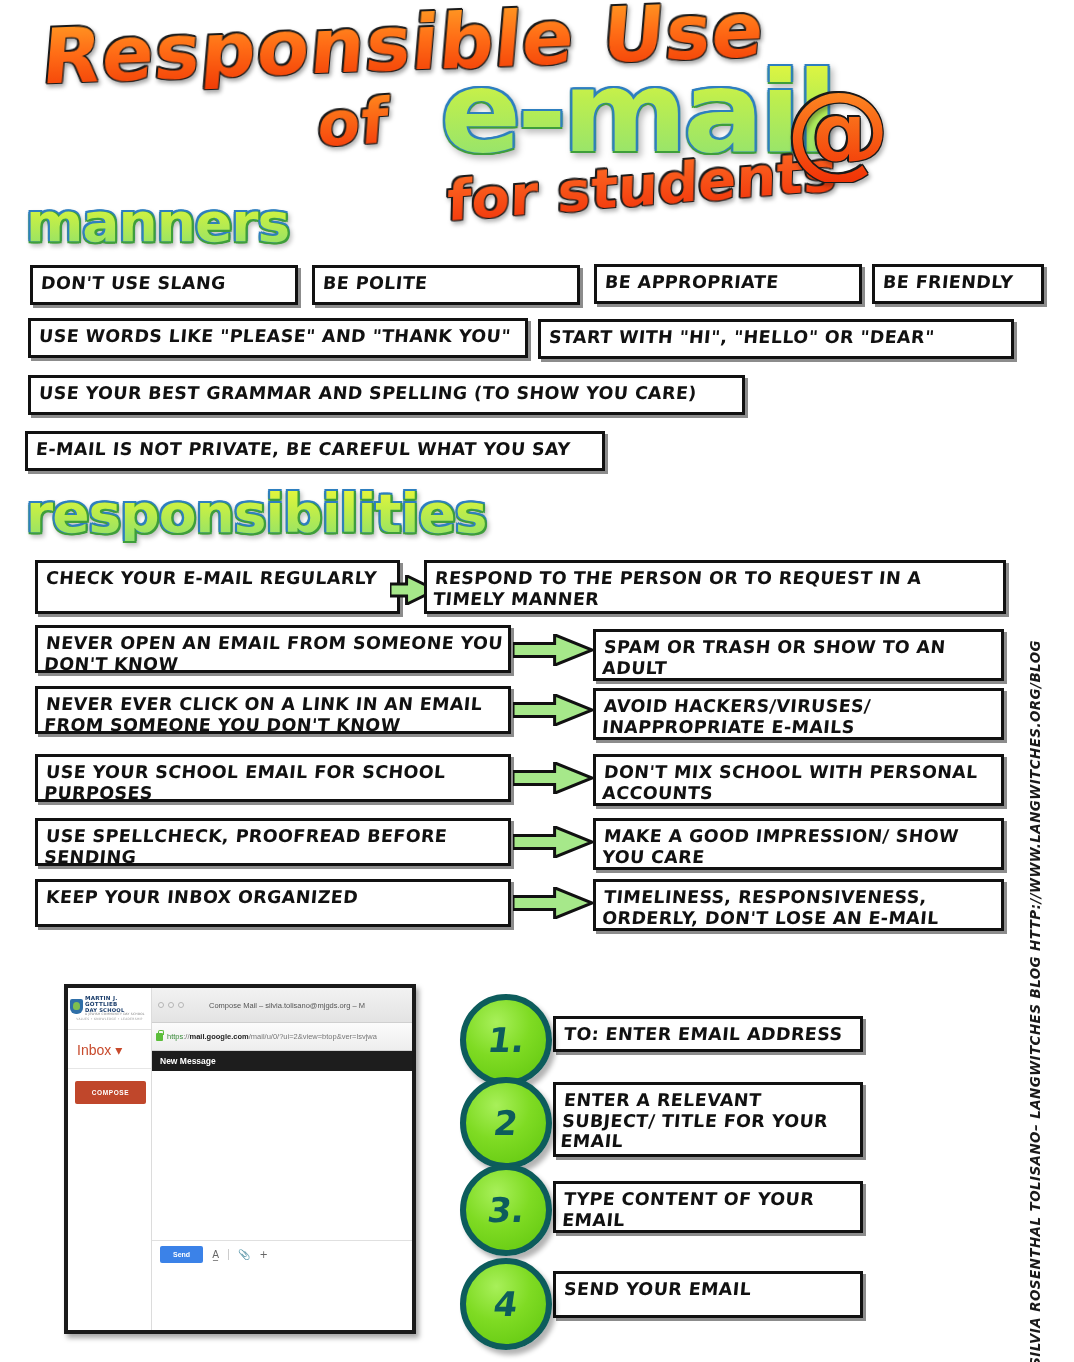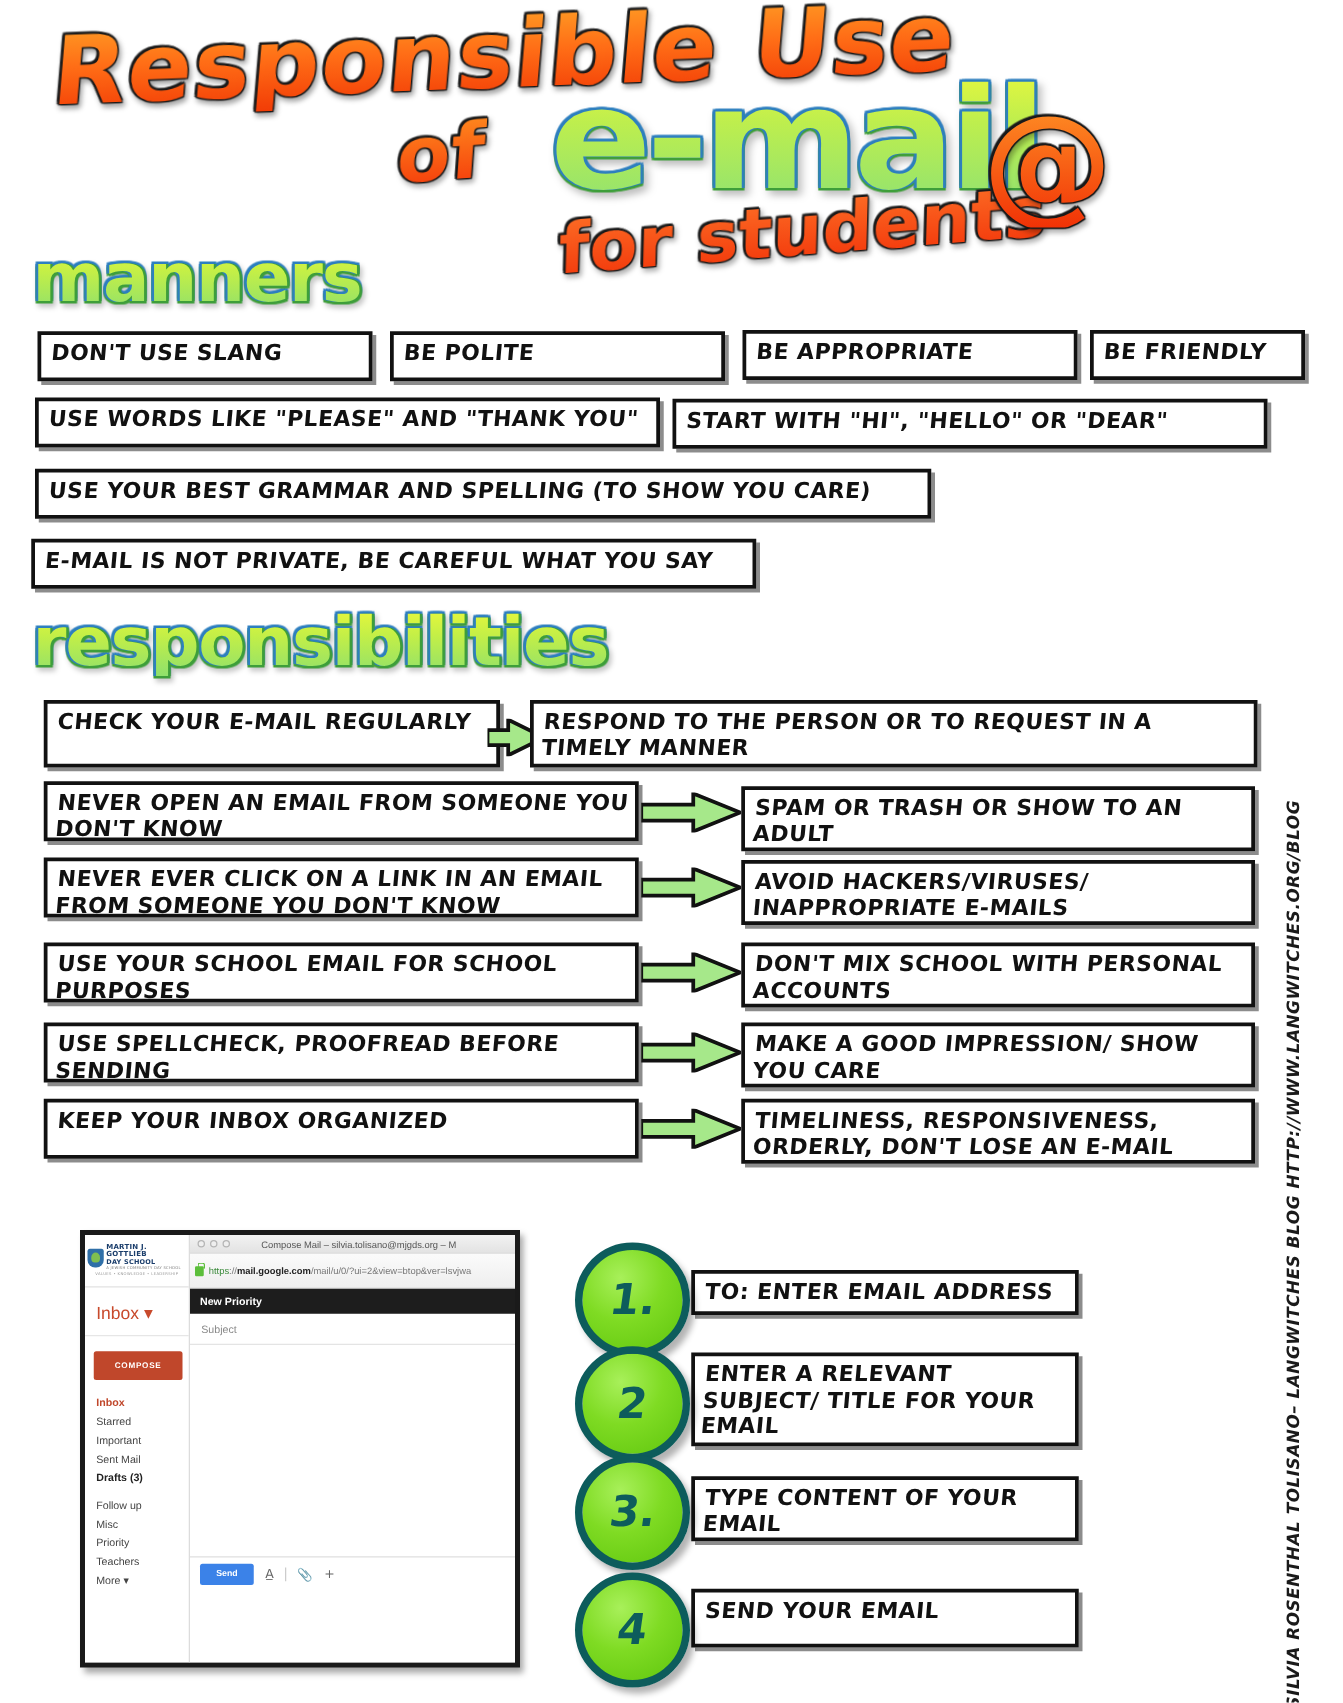--- a/index.html
+++ b/index.html
@@ -275,21 +275,21 @@
     padding: 2.5px 0 2.5px 9px;
     font-family: "Liberation Sans", sans-serif;
   }
   .gm-link.inbox  { color: #C0472B; font-weight: bold; }
   .gm-link.bold   { color: #222; font-weight: bold; }
   .gm-gap { height: 7px; }
 
   
   #gm-main { flex: 1; position: relative; background: #fff; }
   #gm-titlebar {
-    height: 15px;
+    height: 35px;
     background: linear-gradient(180deg,#f2f2f2,#e3e3e3);
     border-bottom: 1px solid #cfcfcf;
     display: flex; align-items: center;
     padding: 0 6px;
   }
   .gm-dot {
     width: 6px; height: 6px; border-radius: 50%;
     border: 1px solid #b5b5b5; background: #efefef;
     margin-right: 4px;
   }
@@ -500,52 +500,38 @@
               <div class="l1">MARTIN J. GOTTLIEB</div>
               <div class="l2">DAY SCHOOL</div>
               <div class="l3">A JEWISH COMMUNITY DAY SCHOOL</div>
             </div>
           </div>
           <div class="l4">VALUES • KNOWLEDGE • LEADERSHIP</div>
         </div>
 
         <div id="gm-maillabel">Inbox ▾</div>
         <div id="gm-compose">COMPOSE</div>
-        <div id="gm-navlist">
-            <div class="gm-link inbox">Inbox</div>
-            <div class="gm-link">Starred</div>
-            <div class="gm-link">Important</div>
-            <div class="gm-link">Sent Mail</div>
-            <div class="gm-link bold">Drafts (3)</div>
-            <div class="gm-gap"></div>
-            <div class="gm-link">Follow up</div>
-            <div class="gm-link">Misc</div>
-            <div class="gm-link">Priority</div>
-            <div class="gm-link">Teachers</div>
-            <div class="gm-link">More ▾</div>
-          </div>
       </div>
 
       <div id="gm-main">
         <div id="gm-titlebar">
           <div class="gm-dot"></div>
           <div class="gm-dot"></div>
           <div class="gm-dot"></div>
           <div id="gm-wintitle">Compose Mail – silvia.tolisano@mjgds.org – M</div>
         </div>
 
         <div id="gm-urlbar">
           <div id="gm-lock"></div>
           <div id="gm-url">
             <span class="g">https</span><span>://</span><span class="b">mail.google.com</span><span>/mail/u/0/?ui=2&amp;view=btop&amp;ver=lsvjwa</span>
           </div>
         </div>
 
-        <div id="gm-newmsg">New Priority</div>
-        <div class="gm-field">Subject</div>
+        <div id="gm-newmsg">New Message</div>
         <div id="gm-body"></div>
 
         <div id="gm-footer">
           <div id="gm-send">Send</div>
           <div class="gm-ficon">A̲</div>
           <div class="gm-div"></div>
           <div class="gm-ficon">📎</div>
           <div class="gm-ficon">+</div>
         </div>
       </div>

